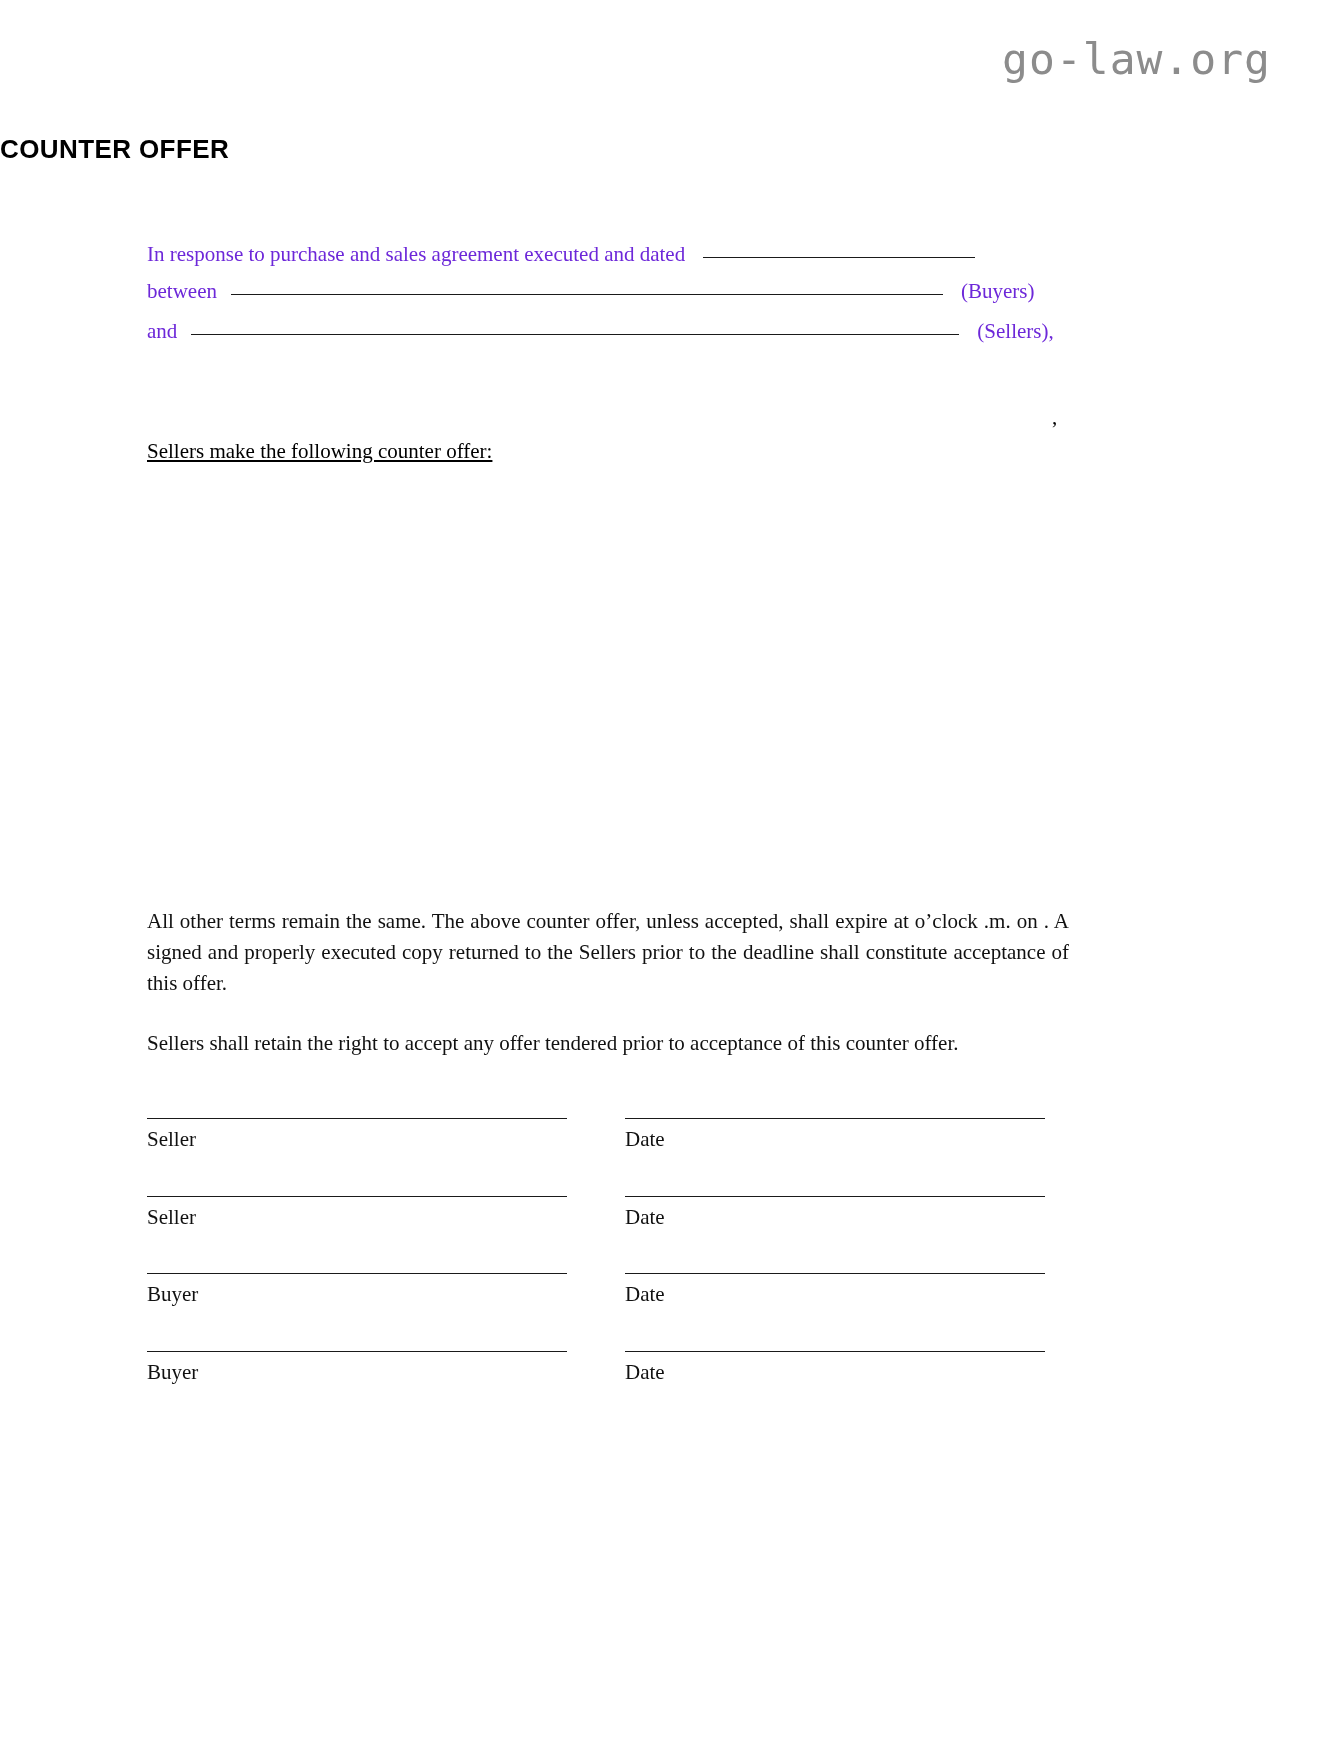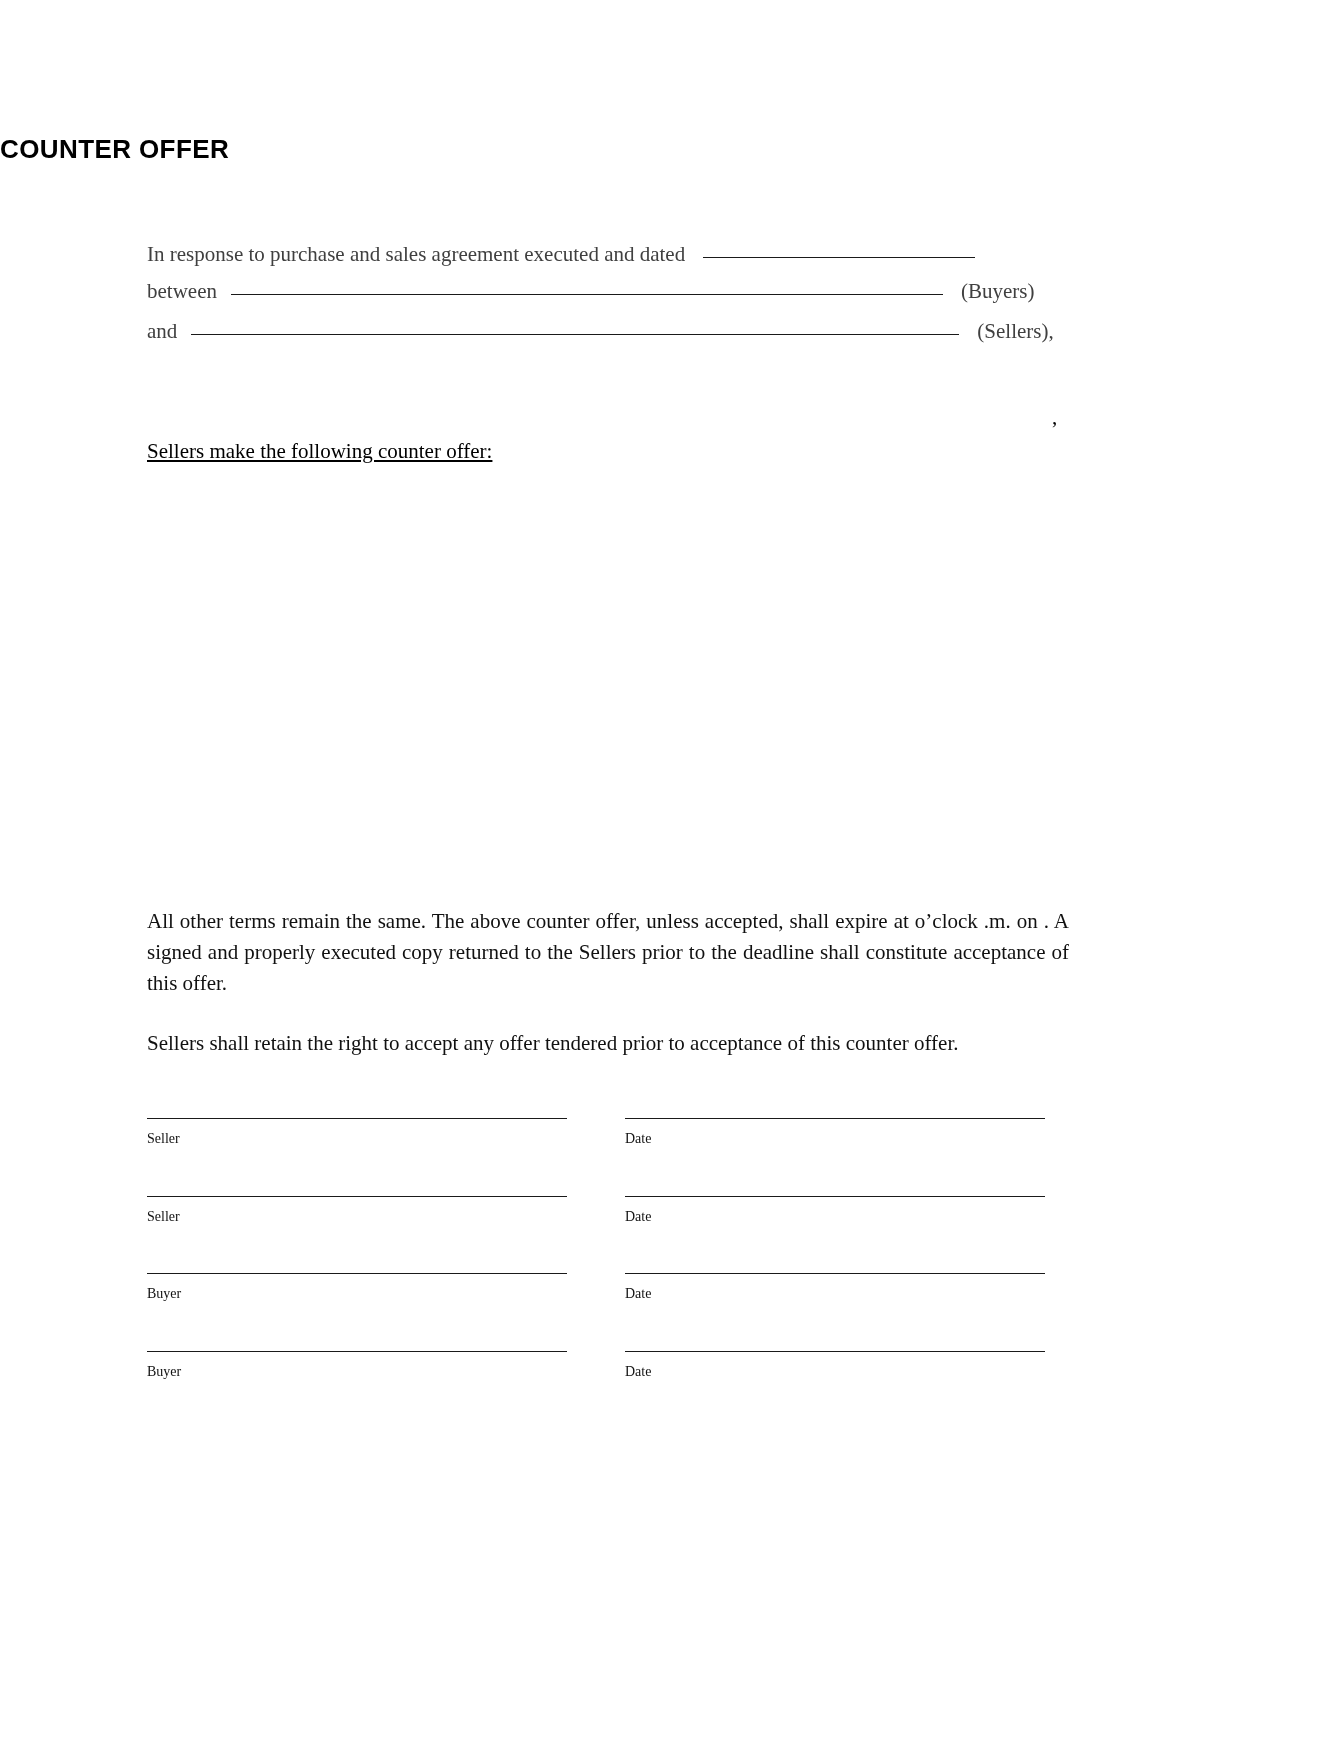--- a/index.html
+++ b/index.html
@@ -46,21 +46,21 @@
     font-weight: bold;
     font-size: 26px;
     letter-spacing: 0.4px;
     color: #000000;
   }
 
   .para-line {
     font-size: 21px;
     line-height: 40px;
     white-space: nowrap;
-    color: #404040;
+    color: #6d28d9;
   }
 
   .rule {
     display: inline-block;
     border-bottom: 1.6px solid #1a1a1a;
     vertical-align: 3px;
     height: 0;
   }
 
   .rule-dated   { width: 272px; margin-left: 18px; }
@@ -146,31 +146,32 @@
     gap: 58px;
     margin-bottom: 42.5px;
   }
   .sig-cell { width: 420px; }
   .sig-line {
     border-bottom: 1.8px solid #1a1a1a;
     height: 0;
     width: 100%;
   }
   .sig-label {
-    font-size: 14px;
+    font-size: 21px;
     line-height: 28px;
     padding-top: 6px;
     color: #111111;
   }
 </style>
 </head>
 <body>
 
 <div class="page">
 
+  <div class="watermark">go-law.org</div>
 
   <div class="doc-title">COUNTER OFFER</div>
 
   <div class="line-block-1">
 
     <div class="para-line">
       <span>In response to purchase and sales agreement executed and dated</span><span class="rule rule-dated"></span>
     </div>
 
     <div class="para-line">

